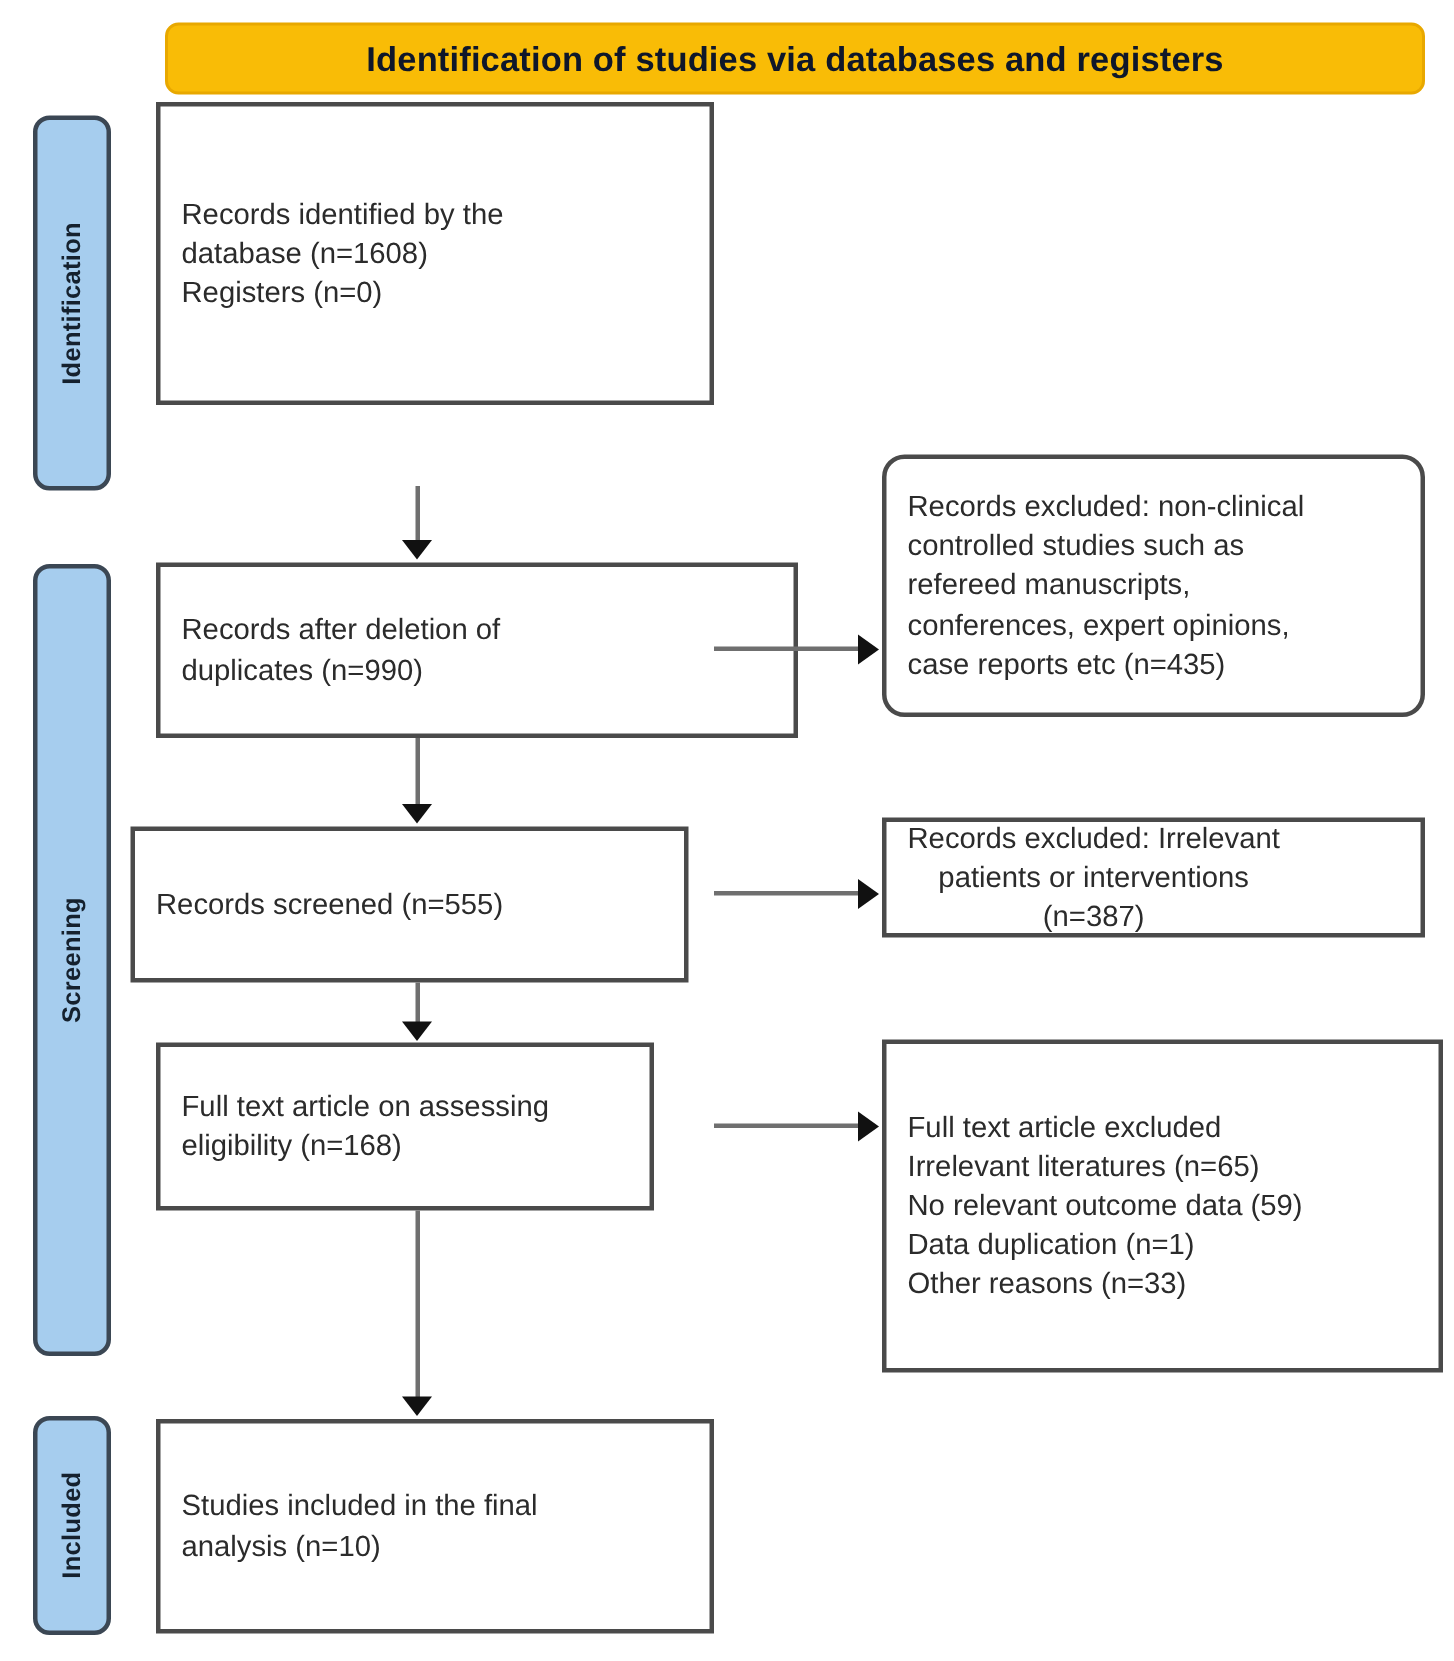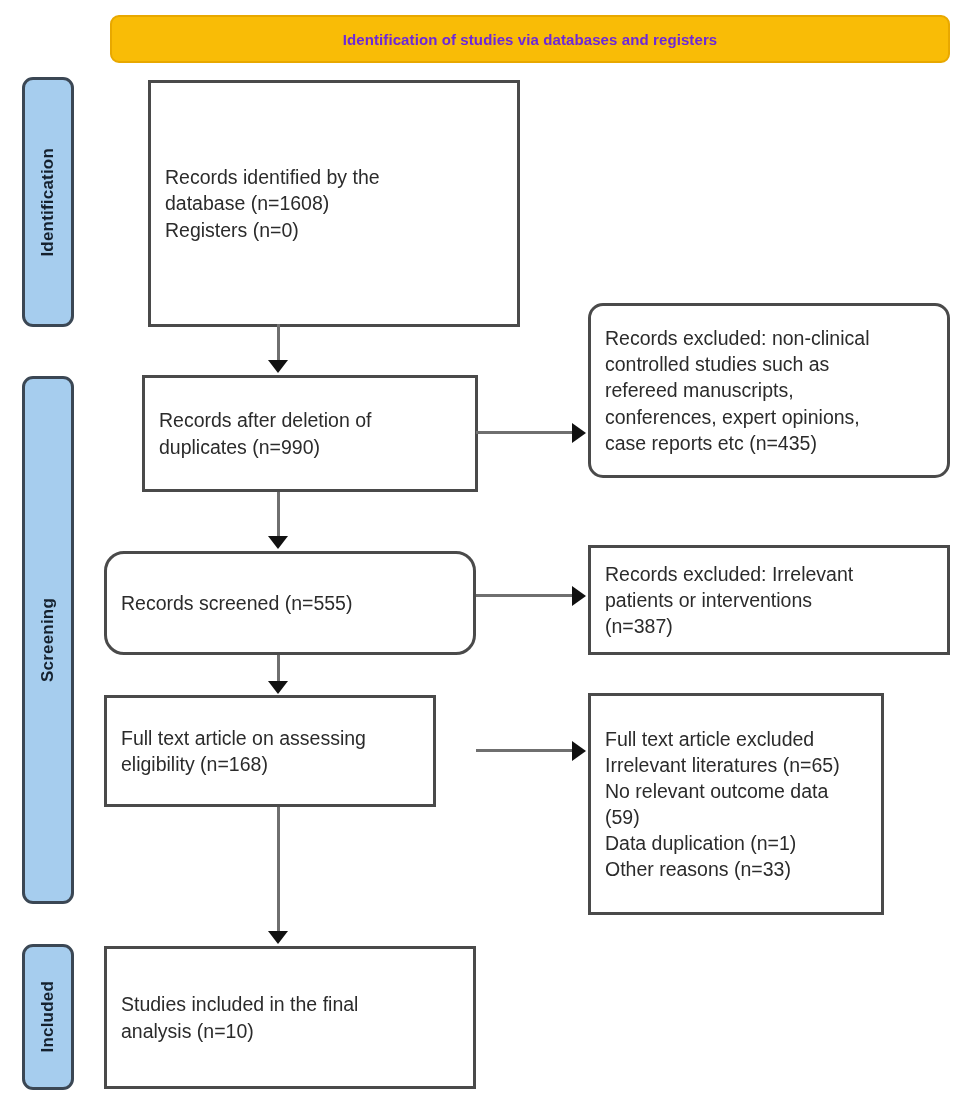--- a/index.html
+++ b/index.html
@@ -28,23 +28,23 @@
     height: 48px;
     background: #F9BC06;
     border: 2px solid #E8A800;
     border-radius: 9px;
     display: flex;
     align-items: center;
     justify-content: center;
     box-sizing: border-box;
   }
   .banner-text {
-    font-size: 15px;
+    font-size: 23px;
     font-weight: bold;
-    color: #6d28d9;
+    color: #0f172a;
     letter-spacing: 0.1px;
   }
 
   
   .stage-tab {
     position: absolute;
     left: 22px;
     width: 52px;
     background: #A6CDEE;
     border: 3px solid #3B4754;
@@ -78,30 +78,30 @@
   }
   .flow-box .box-text {
     font-size: 19.5px;
     line-height: 1.34;
     color: #2b2b2b;
     padding: 0 14px;
     white-space: pre-line;
   }
 
   
-  #box-identified  { left: 104px; top: 80px;  width: 372px; height: 247px; margin-left: 44px; }
-  #box-duplicates  { left: 104px; top: 375px; width: 336px; height: 117px; margin-left: 38px; }
-  #box-screened    { left: 104px; top: 551px; width: 372px; height: 104px; border-radius: 20px; }
+  #box-identified  { left: 104px; top: 68px;  width: 372px; height: 202px; }
+  #box-duplicates  { left: 104px; top: 375px; width: 428px; height: 117px; }
+  #box-screened    { left: 87px; top: 551px; width: 372px; height: 104px; }
   #box-fulltext    { left: 104px; top: 695px; width: 332px; height: 112px; }
   #box-included    { left: 104px; top: 946px; width: 372px; height: 143px; align-items: center; }
 
   
   #box-excluded-1  { left: 588px; top: 303px; width: 362px; height: 175px; border-radius: 15px; }
-  #box-excluded-2  { left: 588px; top: 545px; width: 362px; height: 110px; }
-  #box-excluded-3  { left: 588px; top: 693px; width: 296px; height: 222px; }
+  #box-excluded-2  { left: 588px; top: 545px; width: 362px; height: 80px; text-align: center; }
+  #box-excluded-3  { left: 588px; top: 693px; width: 374px; height: 222px; }
 
   
   .conn {
     position: absolute;
   }
   .v-line {
     width: 3px;
     background: #6f6f6f;
     left: 277px;
   }

